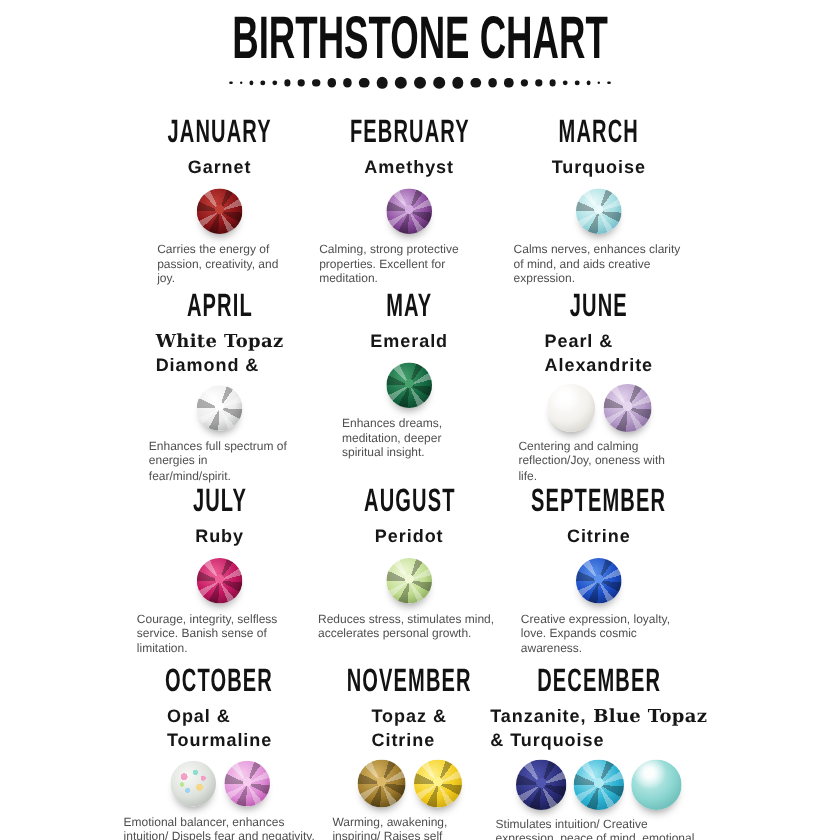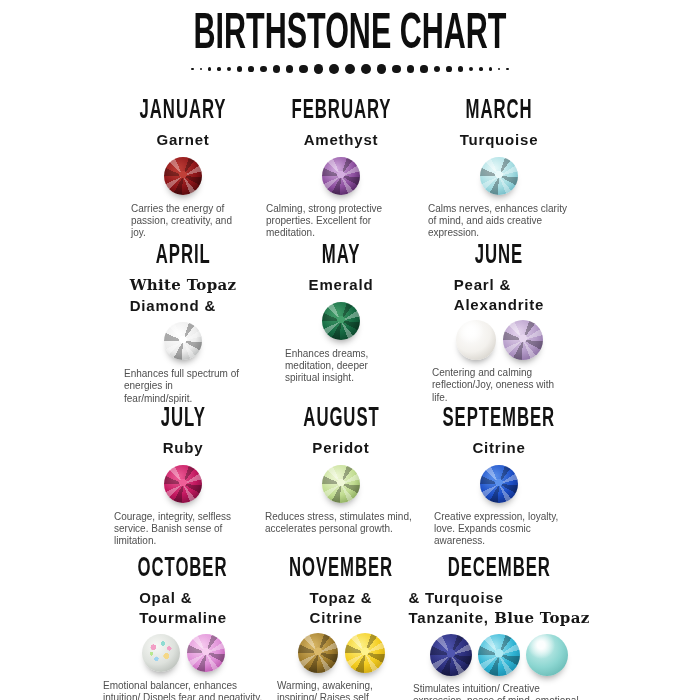--- a/index.html
+++ b/index.html
@@ -227,22 +227,22 @@
         </div>
         <div class="gems">
           <span class="gem" style="background: radial-gradient(circle at 50% 46%, rgb(219, 185, 104) 0px, rgb(219, 185, 104) 13%, transparent 14%), conic-gradient(from 18deg, rgba(0, 0, 0, 0.3) 0%, rgba(0, 0, 0, 0.3) 5%, transparent 5%, transparent 11%, rgba(255, 255, 255, 0.34) 11%, rgba(255, 255, 255, 0.34) 16%, transparent 16%, transparent 21%, rgba(0, 0, 0, 0.3) 21%, rgba(0, 0, 0, 0.3) 28%, transparent 28%, transparent 34%, rgba(255, 255, 255, 0.34) 34%, rgba(255, 255, 255, 0.34) 39%, transparent 39%, transparent 46%, rgba(0, 0, 0, 0.3) 46%, rgba(0, 0, 0, 0.3) 53%, transparent 53%, transparent 58%, rgba(255, 255, 255, 0.34) 58%, rgba(255, 255, 255, 0.34) 63%, transparent 63%, transparent 70%, rgba(0, 0, 0, 0.3) 70%, rgba(0, 0, 0, 0.3) 77%, transparent 77%, transparent 83%, rgba(255, 255, 255, 0.34) 83%, rgba(255, 255, 255, 0.34) 88%, transparent 88%, transparent 100%), radial-gradient(circle at 38% 32%, rgb(219, 185, 104) 0%, rgb(160, 124, 44) 52%, rgb(64, 48, 12) 97%);"></span>
           <span class="gem" style="background: radial-gradient(circle at 50% 46%, rgb(253, 242, 140) 0px, rgb(253, 242, 140) 13%, transparent 14%), conic-gradient(from 18deg, rgba(0, 0, 0, 0.3) 0%, rgba(0, 0, 0, 0.3) 5%, transparent 5%, transparent 11%, rgba(255, 255, 255, 0.34) 11%, rgba(255, 255, 255, 0.34) 16%, transparent 16%, transparent 21%, rgba(0, 0, 0, 0.3) 21%, rgba(0, 0, 0, 0.3) 28%, transparent 28%, transparent 34%, rgba(255, 255, 255, 0.34) 34%, rgba(255, 255, 255, 0.34) 39%, transparent 39%, transparent 46%, rgba(0, 0, 0, 0.3) 46%, rgba(0, 0, 0, 0.3) 53%, transparent 53%, transparent 58%, rgba(255, 255, 255, 0.34) 58%, rgba(255, 255, 255, 0.34) 63%, transparent 63%, transparent 70%, rgba(0, 0, 0, 0.3) 70%, rgba(0, 0, 0, 0.3) 77%, transparent 77%, transparent 83%, rgba(255, 255, 255, 0.34) 83%, rgba(255, 255, 255, 0.34) 88%, transparent 88%, transparent 100%), radial-gradient(circle at 38% 32%, rgb(253, 242, 140) 0%, rgb(244, 205, 32) 52%, rgb(184, 146, 12) 97%);"></span>
         </div>
         <p class="desc">Warming, awakening, inspiring/ Raises self esteem.Cheerfulness.</p>
       </section>
       <section class="cell">
         <h2 class="month">DECEMBER</h2>
         <div class="stone-name">
+          <div><span>Tanzanite,</span><span class="serif"> Blue Topaz</span></div>
           <div><span>&amp; Turquoise</span></div>
-          <div><span>Tanzanite,</span><span class="serif"> Blue Topaz</span></div>
         </div>
         <div class="gems">
           <span class="gem" style="background: radial-gradient(circle at 50% 46%, rgb(80, 86, 176) 0px, rgb(80, 86, 176) 13%, transparent 14%), conic-gradient(from 18deg, rgba(0, 0, 0, 0.3) 0%, rgba(0, 0, 0, 0.3) 5%, transparent 5%, transparent 11%, rgba(255, 255, 255, 0.34) 11%, rgba(255, 255, 255, 0.34) 16%, transparent 16%, transparent 21%, rgba(0, 0, 0, 0.3) 21%, rgba(0, 0, 0, 0.3) 28%, transparent 28%, transparent 34%, rgba(255, 255, 255, 0.34) 34%, rgba(255, 255, 255, 0.34) 39%, transparent 39%, transparent 46%, rgba(0, 0, 0, 0.3) 46%, rgba(0, 0, 0, 0.3) 53%, transparent 53%, transparent 58%, rgba(255, 255, 255, 0.34) 58%, rgba(255, 255, 255, 0.34) 63%, transparent 63%, transparent 70%, rgba(0, 0, 0, 0.3) 70%, rgba(0, 0, 0, 0.3) 77%, transparent 77%, transparent 83%, rgba(255, 255, 255, 0.34) 83%, rgba(255, 255, 255, 0.34) 88%, transparent 88%, transparent 100%), radial-gradient(circle at 38% 32%, rgb(80, 86, 176) 0%, rgb(44, 47, 124) 52%, rgb(16, 18, 54) 97%);"></span>
           <span class="gem" style="background: radial-gradient(circle at 50% 46%, rgb(174, 234, 244) 0px, rgb(174, 234, 244) 13%, transparent 14%), conic-gradient(from 18deg, rgba(0, 0, 0, 0.3) 0%, rgba(0, 0, 0, 0.3) 5%, transparent 5%, transparent 11%, rgba(255, 255, 255, 0.34) 11%, rgba(255, 255, 255, 0.34) 16%, transparent 16%, transparent 21%, rgba(0, 0, 0, 0.3) 21%, rgba(0, 0, 0, 0.3) 28%, transparent 28%, transparent 34%, rgba(255, 255, 255, 0.34) 34%, rgba(255, 255, 255, 0.34) 39%, transparent 39%, transparent 46%, rgba(0, 0, 0, 0.3) 46%, rgba(0, 0, 0, 0.3) 53%, transparent 53%, transparent 58%, rgba(255, 255, 255, 0.34) 58%, rgba(255, 255, 255, 0.34) 63%, transparent 63%, transparent 70%, rgba(0, 0, 0, 0.3) 70%, rgba(0, 0, 0, 0.3) 77%, transparent 77%, transparent 83%, rgba(255, 255, 255, 0.34) 83%, rgba(255, 255, 255, 0.34) 88%, transparent 88%, transparent 100%), radial-gradient(circle at 38% 32%, rgb(174, 234, 244) 0%, rgb(48, 180, 212) 52%, rgb(14, 123, 156) 97%);"></span>
           <span class="gem" style="background: radial-gradient(circle at 36% 26%, rgba(255, 255, 255, 0.95) 0px, rgba(255, 255, 255, 0.95) 9%, transparent 34%), radial-gradient(circle at 38% 32%, rgb(210, 242, 239) 0%, rgb(140, 214, 209) 52%, rgb(87, 173, 168) 97%);"></span>
         </div>
         <p class="desc">Stimulates intuition/ Creative expression, peace of mind, emotional balance.</p>
       </section>
     </main>
 </div>

